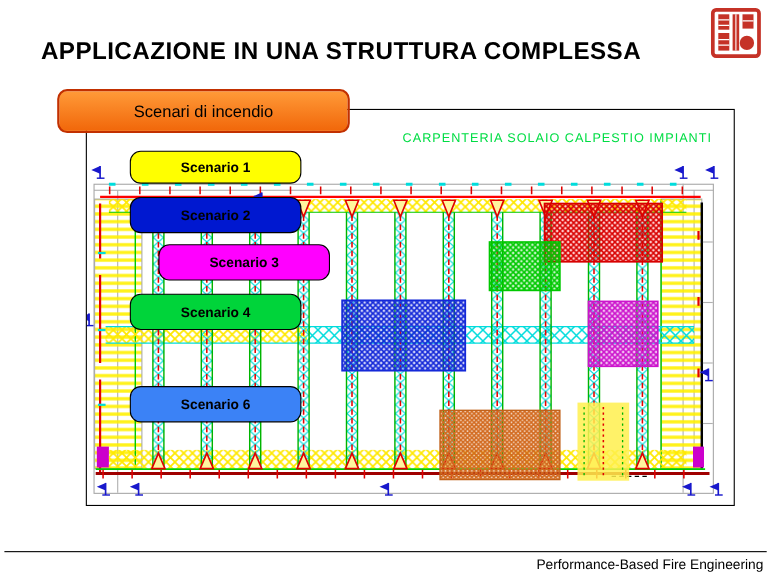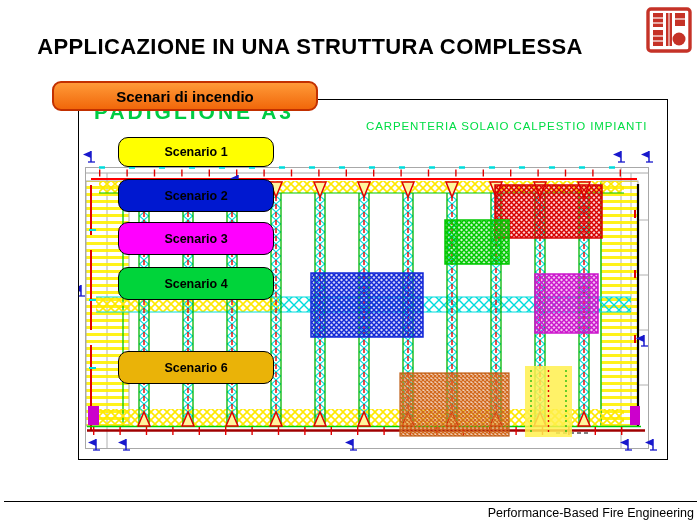--- a/index.html
+++ b/index.html
@@ -8,24 +8,24 @@
   .title{position:absolute;top:34px;left:0;width:620px;text-align:center;
          font-size:22px;font-weight:bold;color:#000;letter-spacing:.4px;white-space:nowrap;}
   .stamp{position:absolute;left:646px;top:7px;width:46px;height:46px;}
   .panel{position:absolute;left:78px;top:99px;width:590px;height:361px;
          background:#fff;border:1.6px solid #000;box-sizing:border-box;z-index:1;}
   .panel svg{position:absolute;left:0;top:0;}
   .padiglione{position:absolute;left:94px;top:100px;font-size:21px;font-weight:bold;
               color:#00CC44;letter-spacing:3px;z-index:5;white-space:nowrap;}
   .carpenteria{position:absolute;left:366px;top:120px;font-size:11.5px;color:#00DD44;
                letter-spacing:.9px;z-index:5;white-space:nowrap;}
-  .header-btn{position:absolute;left:52px;top:81px;width:266px;height:30px;z-index:30;
+  .header-btn{position:absolute;left:52px;top:81px;width:266px;height:40px;z-index:30;
               background:linear-gradient(#FF9A38,#F1670A);border:2.4px solid #C23000;
               border-radius:9px;box-sizing:border-box;display:flex;align-items:center;
-              justify-content:center;font-size:15px;font-weight:bold;color:#000;}
+              justify-content:center;font-size:15px;font-weight:normal;color:#000;}
   .scenario-btn{position:absolute;left:118px;width:156px;z-index:20;border:1.6px solid #000;
               border-radius:10px;box-sizing:border-box;display:flex;align-items:center;
               justify-content:center;font-size:12.5px;font-weight:bold;color:#000;}
   .s1{top:137px;height:30px}.s2{top:179px;height:33px}.s3{top:222px;height:33px}
   .s4{top:267px;height:33px}.s5{top:312px;height:31px}.s6{top:351px;height:33px}
   .footer-line{position:absolute;left:4px;top:501px;width:693px;border-top:1.6px solid #000;}
   .footer-left{position:absolute;left:25px;top:506px;font-size:12.5px;color:#000;}
   .footer-right{position:absolute;right:6px;top:506px;font-size:12.5px;color:#000;padding-left:20px;}
 </style>
 </head>
@@ -210,19 +210,19 @@
     </svg>
   </div>
 
   <div class="padiglione">PADIGLIONE A3</div>
   <div class="carpenteria">CARPENTERIA SOLAIO CALPESTIO IMPIANTI</div>
 
   <div class="header-btn">Scenari di incendio</div>
 
   <div class="scenario-btn s1" style="background: rgb(255, 255, 0);">Scenario 1</div>
   <div class="scenario-btn s2" style="background: rgb(0, 24, 208);">Scenario 2</div>
-  <div class="scenario-btn s3" style="background: rgb(255, 0, 255);">Scenario 3</div>
+  <div class="scenario-btn s3" style="background: rgb(255, 0, 255); margin-left: 26px;">Scenario 3</div>
   <div class="scenario-btn s4" style="background: rgb(0, 212, 58);">Scenario 4</div>
-  <div class="scenario-btn s6" style="background: #eab308;">Scenario 6</div>
+  <div class="scenario-btn s6" style="background: #3b82f6;">Scenario 6</div>
 
   <div class="footer-line"></div>
   <div class="footer-right">Performance-Based Fire Engineering</div>
 </div>
 
 </body></html>

